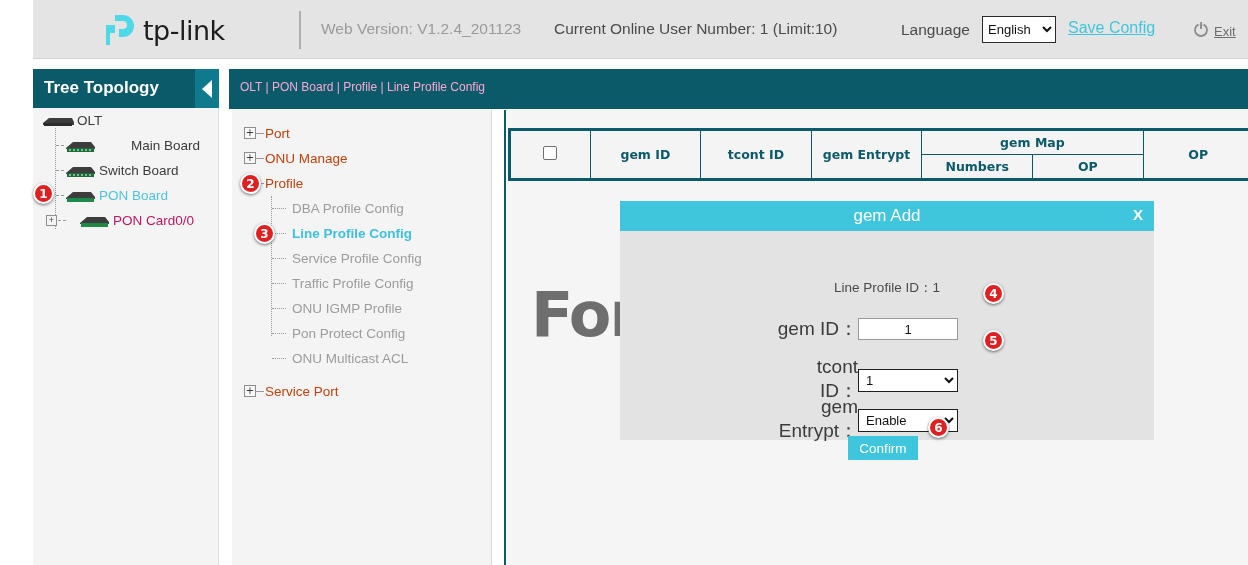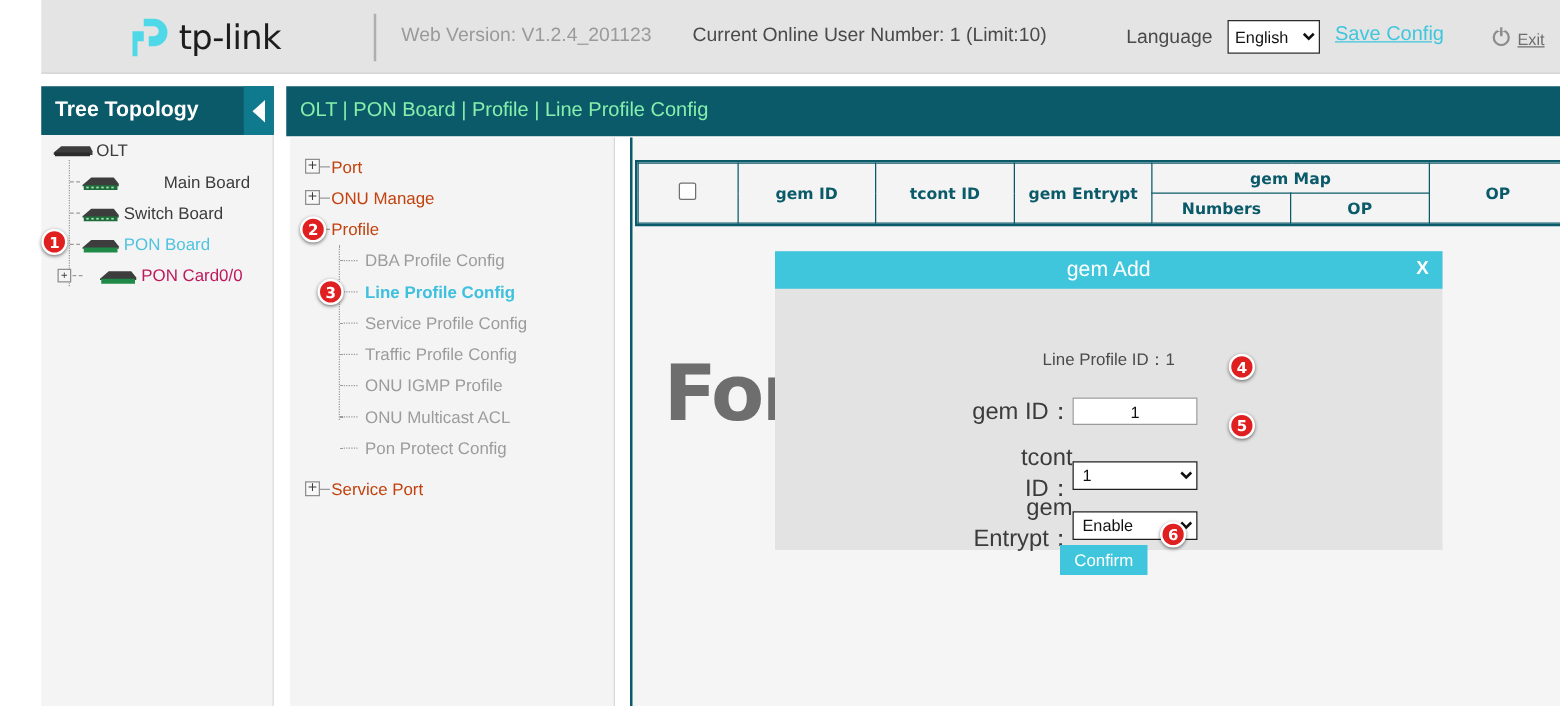--- a/index.html
+++ b/index.html
@@ -127,21 +127,21 @@
   }
   .mdash { position: absolute; left: 24px; width: 8px; border-top: 1px solid #9a9a9a; }
 
   
   .crumbbar {
     position: absolute; left: 196px; top: 69px; width: 1052px; height: 40px;
     background: #0b5a69;
   }
   .crumbtext {
     position: absolute; left: 11px; top: 11px;
-    font-size: 16px; color: #86efac;
+    font-size: 12px; color: #f9a8d4;
   }
 
   
   .contentpanel {
     position: absolute; left: 471px; top: 110px; width: 777px; height: 455px;
     background: #f5f5f5; border-left: 2px solid #0b5a69; border-right: 2px solid #0b5a69;
   }
 
   
   .tablewrap {
@@ -381,26 +381,26 @@
       <span class="mlabel dim">Traffic Profile Config</span>
     </div>
 
     <div class="mrow" style="padding-left:60px;">
       <span class="mdash" style="left:40px; top:12px; width:14px; border-top:1px dotted #9a9a9a;"></span>
       <span class="mlabel dim">ONU IGMP Profile</span>
     </div>
 
     <div class="mrow" style="padding-left:60px;">
       <span class="mdash" style="left:40px; top:12px; width:14px; border-top:1px dotted #9a9a9a;"></span>
+      <span class="mlabel dim">Pon Protect Config</span>
+    </div>
+
+    <div class="mrow" style="padding-left:60px;">
+      <span class="mdash" style="left:40px; top:12px; width:14px; border-top:1px dotted #9a9a9a;"></span>
       <span class="mlabel dim">ONU Multicast ACL</span>
-    </div>
-
-    <div class="mrow" style="padding-left:60px;">
-      <span class="mdash" style="left:40px; top:12px; width:14px; border-top:1px dotted #9a9a9a;"></span>
-      <span class="mlabel dim">Pon Protect Config</span>
     </div>
 
     <div class="mrow" style="padding-left:33px; margin-top:8px;">
       <span class="mplus" style="top:6px;">+</span>
       <span class="mdash" style="top:12px;"></span>
       <span class="mlabel">Service Port</span>
     </div>
   </div>
 
   <div class="contentpanel">

